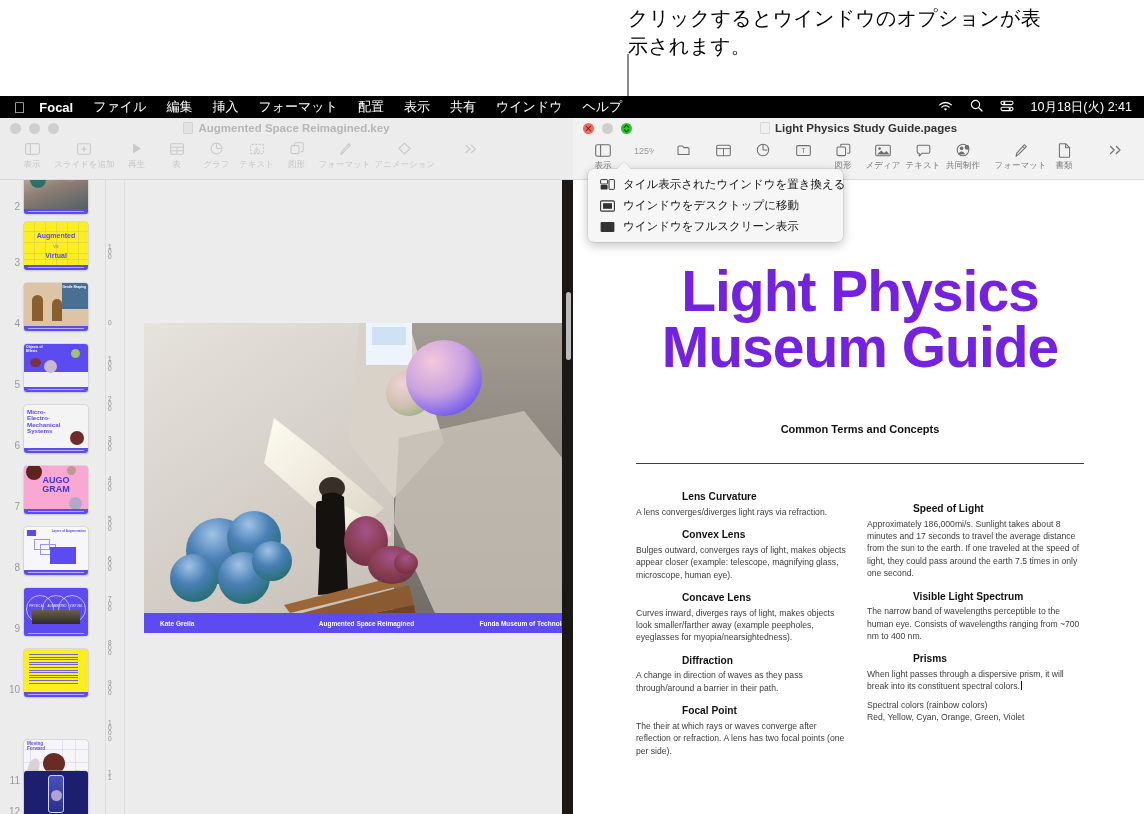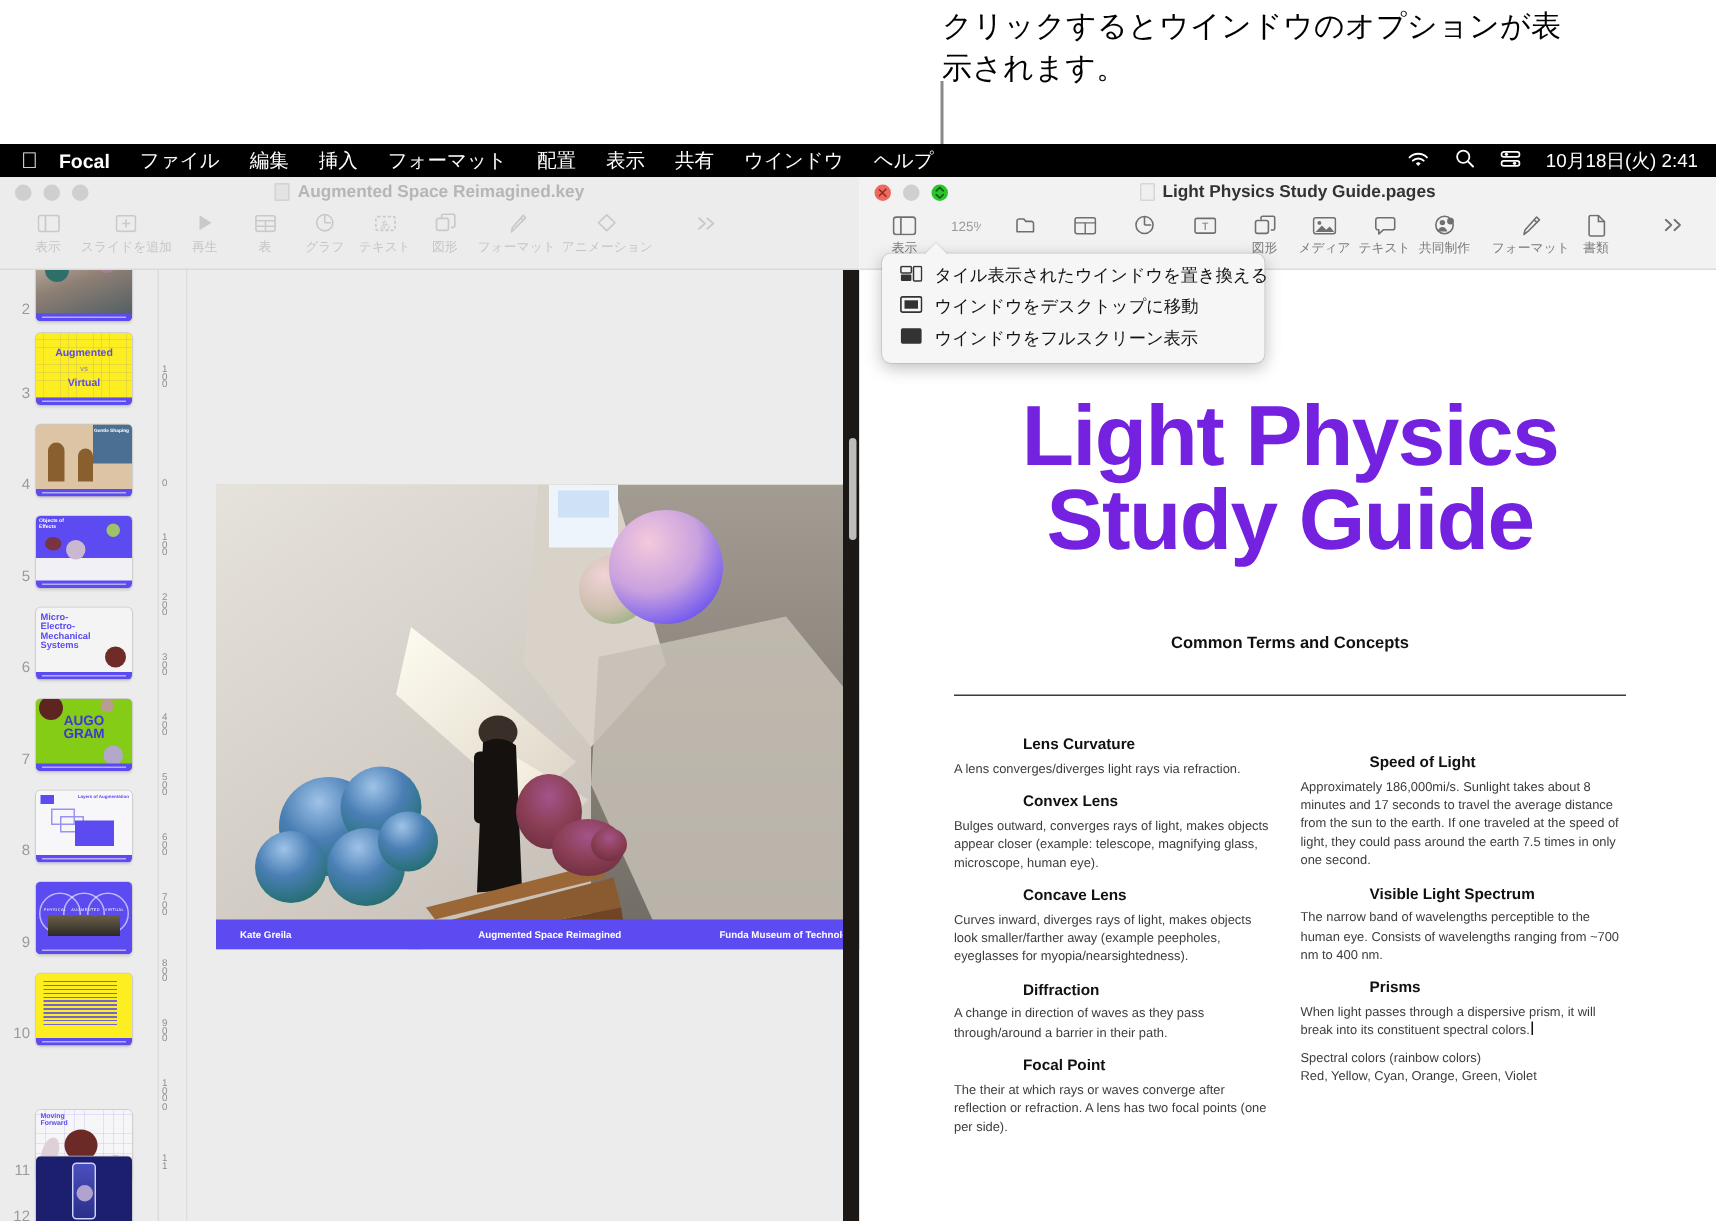--- a/index.html
+++ b/index.html
@@ -159,21 +159,21 @@
     background: #f6f6f6; border-radius: 6px;
     box-shadow: 0 3px 11px rgba(0,0,0,.26), 0 0 0 .5px rgba(0,0,0,.12);
     padding: 5px 0; z-index: 40;
   }
   #wmenu::before{
     content:""; position:absolute; left: 28px; top: -7px;
     border-left: 8px solid transparent; border-right: 8px solid transparent;
     border-bottom: 8px solid #f6f6f6;
     filter: drop-shadow(0 -1px 0 rgba(0,0,0,.08));
   }
-  .wm-row { display: flex; gap: 8px; padding: 2px 10px 2px 12px; height: 21px; }
+  .wm-row { display: flex; align-items: center; gap: 8px; padding: 2px 10px 2px 12px; height: 21px; }
   .wm-lbl { font-size: 11.5px; color: #121212; white-space: nowrap; }
   .wm-ico { width: 15px; height: 12px; display:flex; align-items:center; justify-content:center; }
 
   
   #pg-doc {
     position: absolute; left: 0; top: 62px; width: 571px; height: 634px;
     background: #fff; overflow: hidden;
   }
   #doc-title {
     position: absolute; left: 52px; top: 83px; width: 470px;
@@ -401,21 +401,21 @@
         <span class="thumb-num">6</span>
         <span class="thumb" style="background:#f4f4f4">
           <span style="position:absolute;left:3px;top:4px;font-size:6.2px;font-weight:bold;color:#5b4bf0;line-height:1.04">Micro-<br>Electro-<br>Mechanical<br>Systems</span>
           <span style="position:absolute;right:4px;bottom:8px;width:14px;height:14px;border-radius:50%;background:#6e2b28"></span>
           <span class="tbar"></span>
         </span>
       </div>
 
       <div class="thumb-row" style="top:286px">
         <span class="thumb-num">7</span>
-        <span class="thumb" style="background:#84cc16">
+        <span class="thumb" style="background:#f9a8d4">
           <span style="position:absolute;left:2px;top:-2px;width:16px;height:16px;border-radius:50%;background:#5e2420"></span>
           <span style="position:absolute;right:12px;top:0px;width:9px;height:9px;border-radius:50%;background:#b99d8f"></span>
           <span style="position:absolute;left:0;right:0;top:10px;text-align:center;font-size:9px;font-weight:bold;color:#3f37d8;line-height:.95">AUGO<br>GRAM</span>
           <span style="position:absolute;right:6px;bottom:4px;width:13px;height:13px;border-radius:50%;background:#b2a8c9"></span>
           <span class="tbar"></span>
         </span>
       </div>
 
       <div class="thumb-row" style="top:347px">
         <span class="thumb-num">8</span>
@@ -787,21 +787,21 @@
         </span>
         <span class="wm-lbl">ウインドウをフルスクリーン表示</span>
       </div>
     </div>
   </div>
 
   <div id="pg-doc">
 
     <div id="doc-title">
       <div>Light Physics</div>
-      <div>Study Guide</div>
+      <div>Museum Guide</div>
     </div>
 
     <div id="doc-sub">Common Terms and Concepts</div>
     <div id="doc-rule"></div>
 
     <div class="col" id="col-left">
       <div class="blk">
         <div class="term">Lens Curvature</div>
         <div>A lens converges/diverges light rays via refraction.</div>
       </div>

